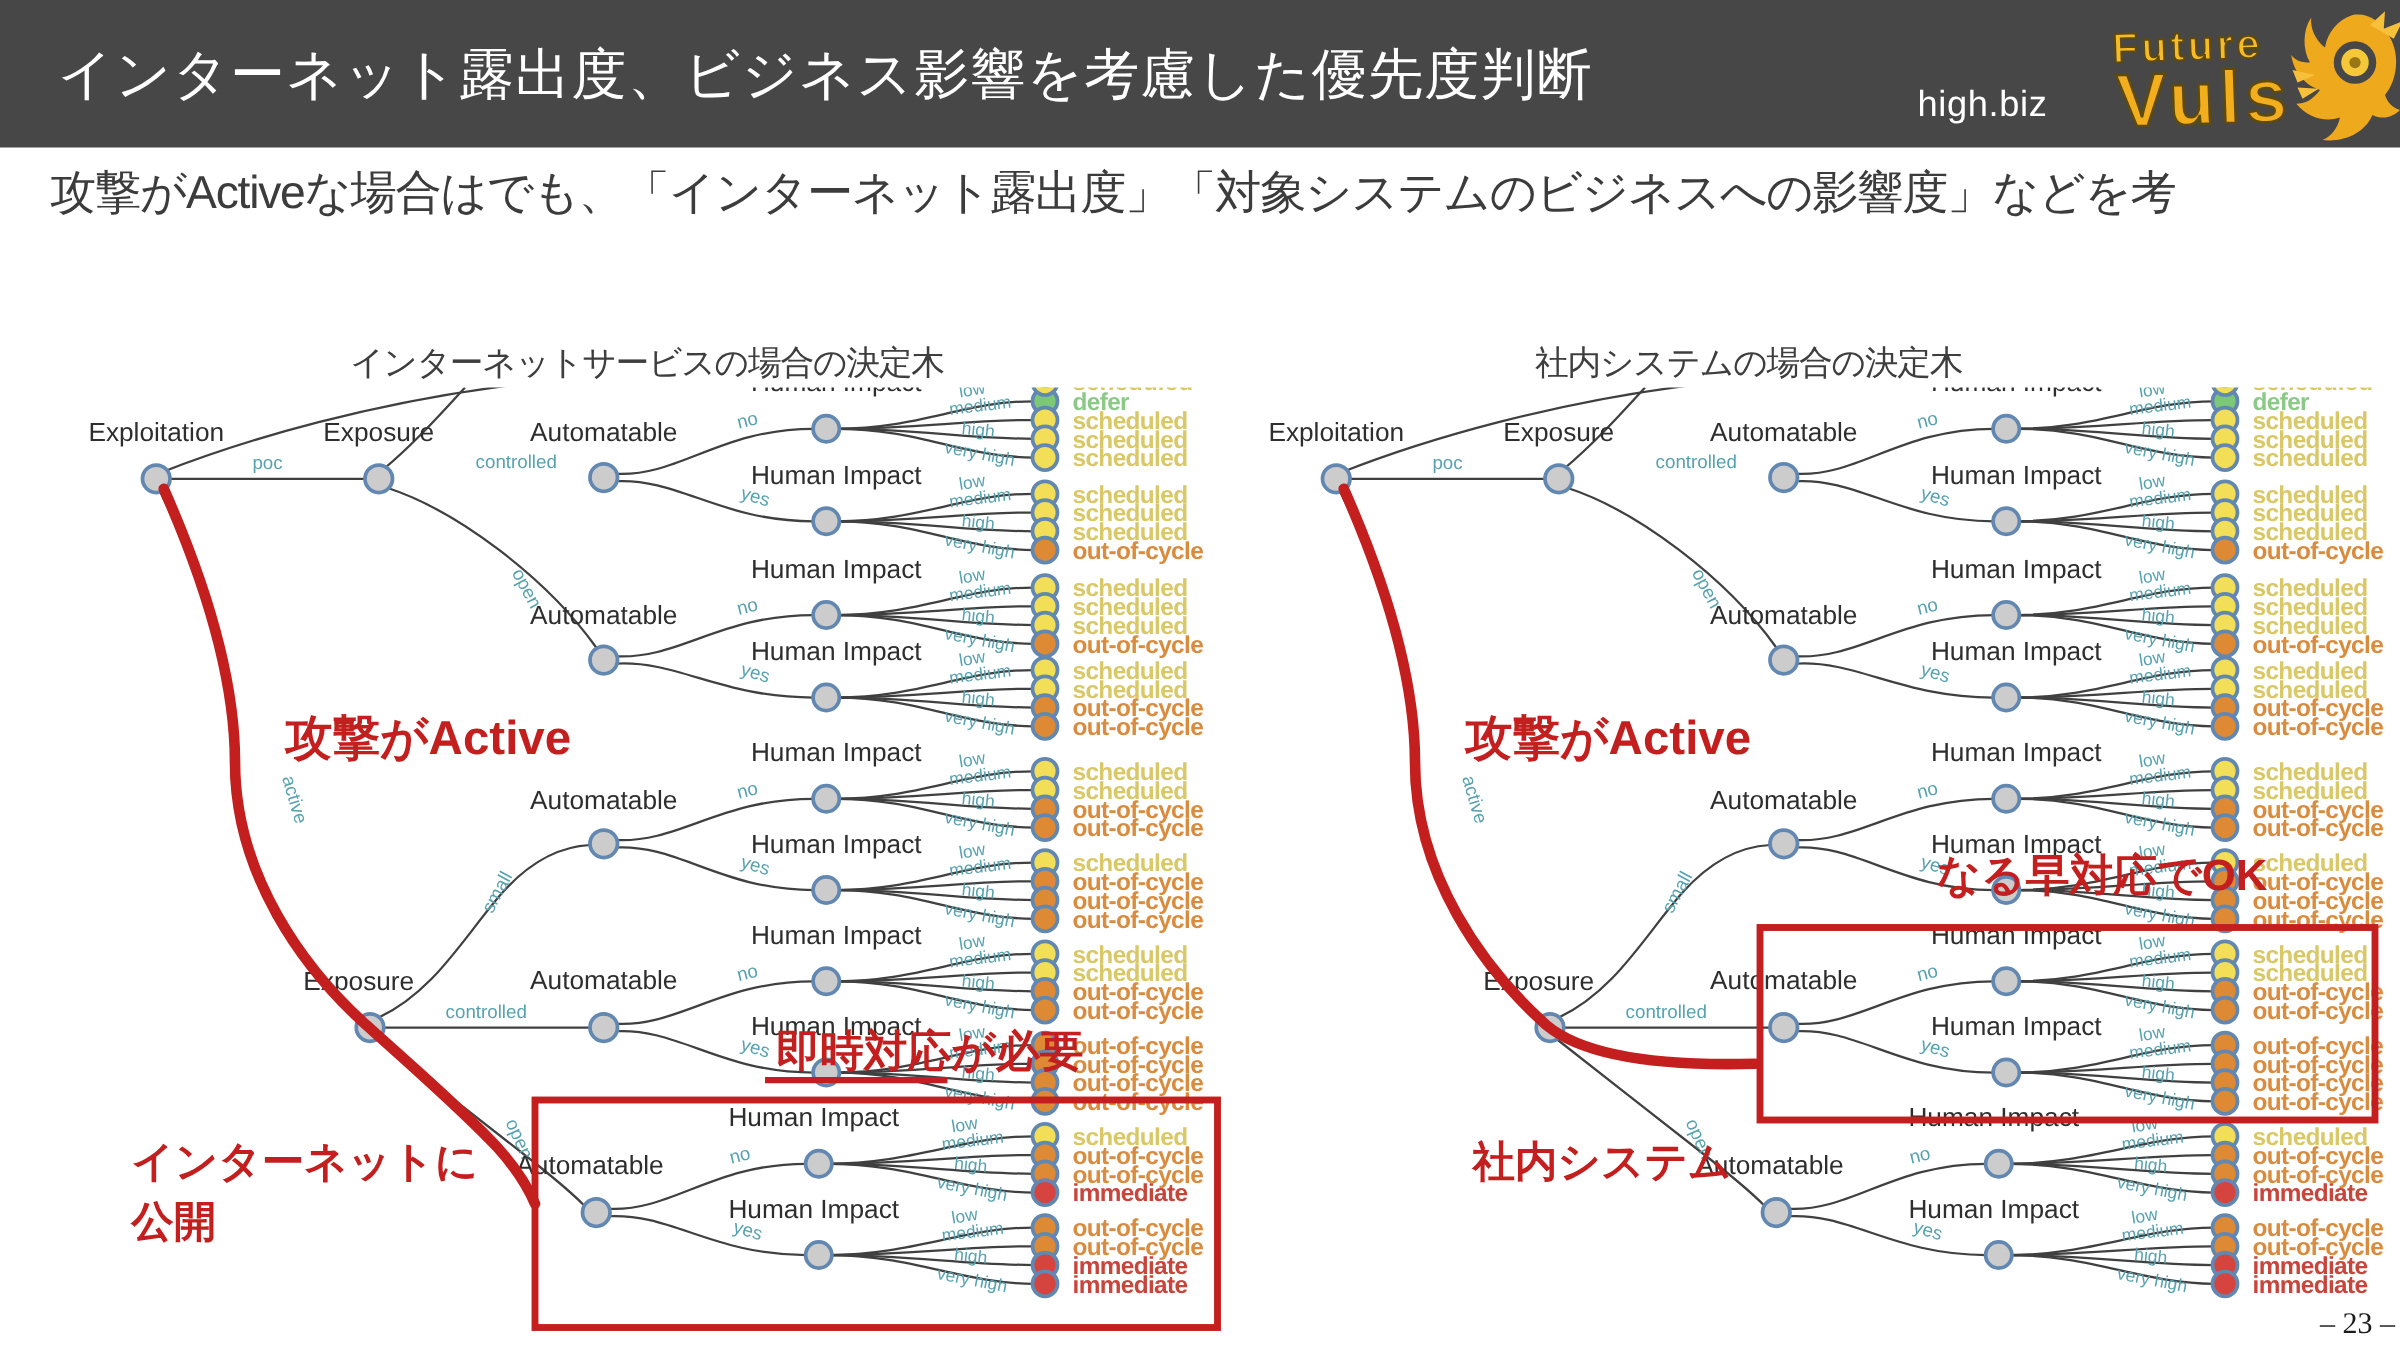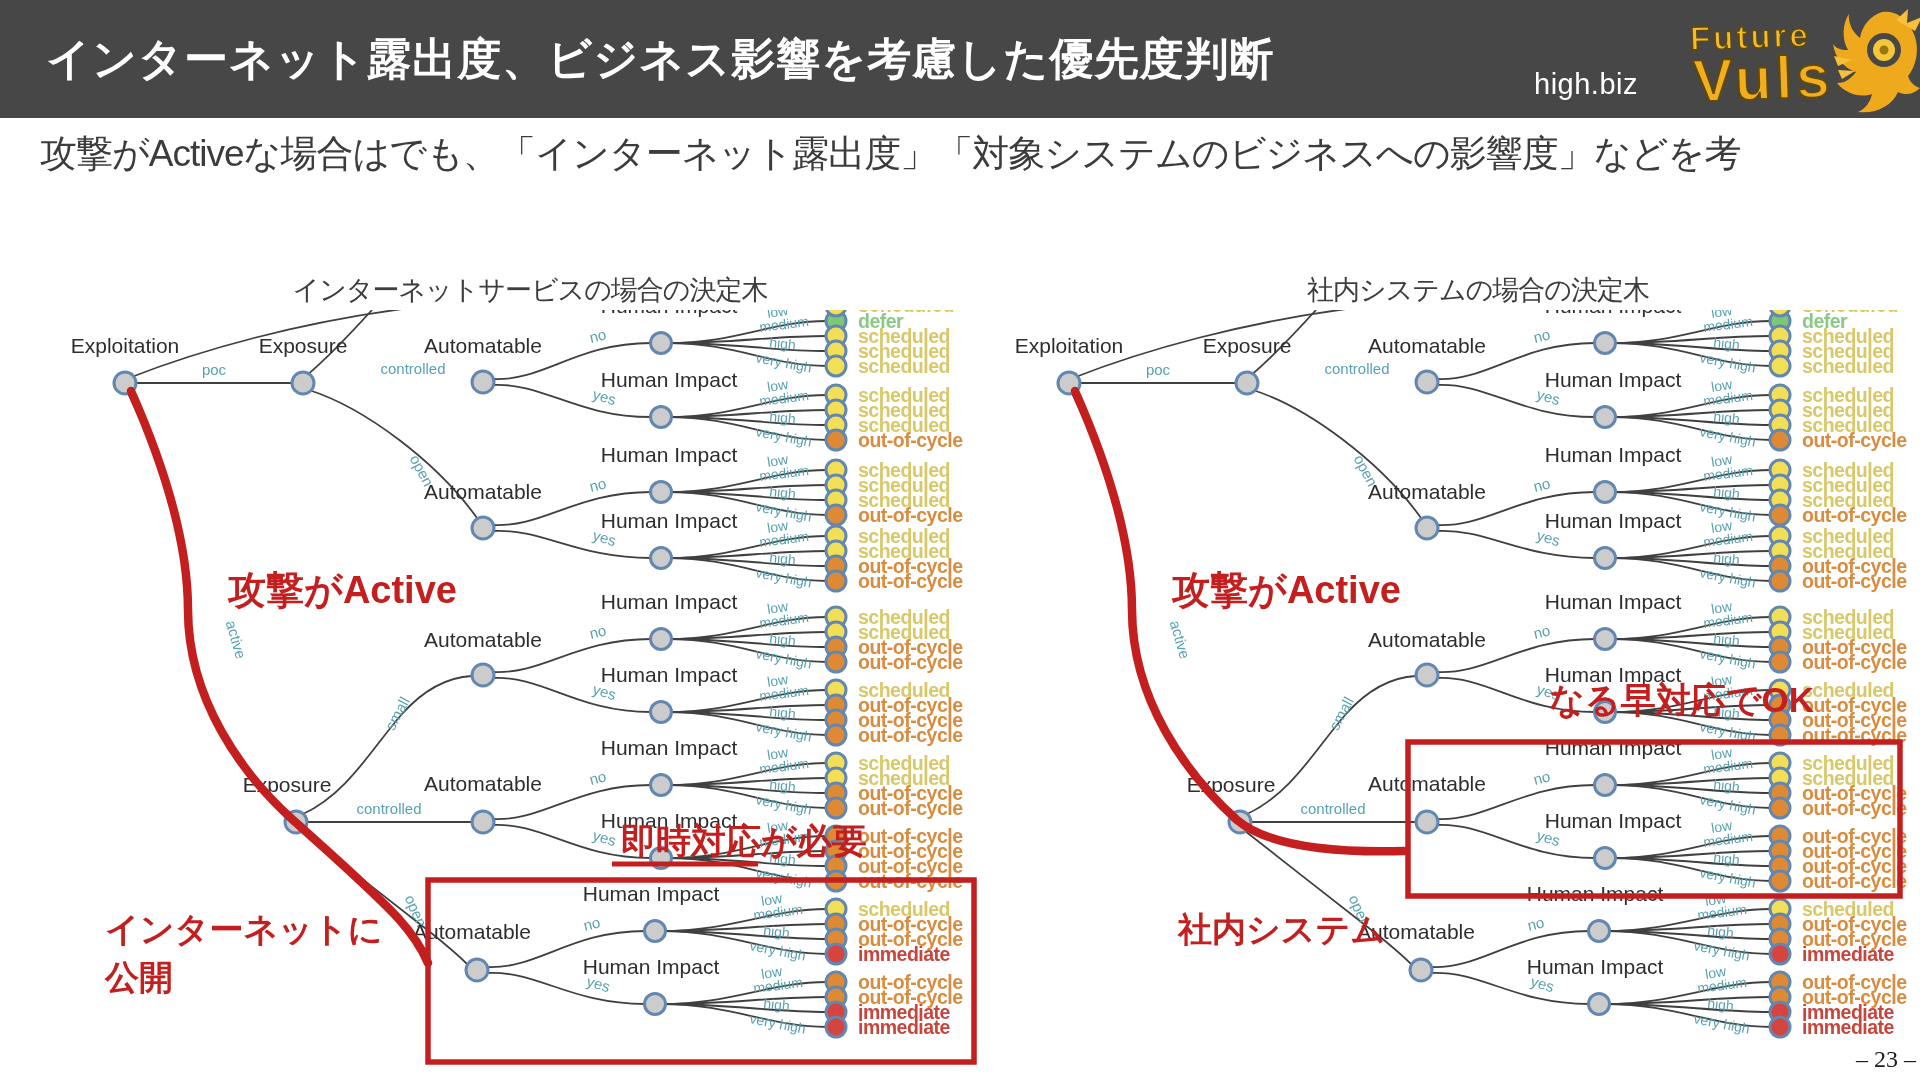--- a/index.html
+++ b/index.html
@@ -1,32 +1,32 @@
 <!DOCTYPE html>
 <html><head>
 <meta charset="utf-8">
 <style>
   html,body{margin:0;padding:0;background:#888;}
   .slide{position:relative;width:1920px;height:1080px;background:#ffffff;overflow:hidden;
          font-family:"Liberation Sans","DejaVu Sans",sans-serif;}
   
   .header{position:absolute;left:0;top:0;width:1920px;height:118px;background:#474747;}
   .slide-title{position:absolute;left:46px;top:0;height:118px;display:flex;align-items:center;
-         margin:0;color:#ffffff;font-size:44px;font-weight:700;letter-spacing:1px;white-space:nowrap;}
+         margin:0;color:#ffffff;font-size:44px;font-weight:400;letter-spacing:1px;white-space:nowrap;}
   .site-url{position:absolute;left:1534px;top:68px;color:#ffffff;font-size:29px;letter-spacing:.5px;}
   .logo-future{position:absolute;left:1690px;top:18px;font-size:33px;font-weight:900;color:#f6bb28;
          -webkit-text-stroke:1.6px #5f4a0e;letter-spacing:3px;transform:rotate(-2deg);}
   .logo-vuls{position:absolute;left:1693px;top:44px;font-size:60px;font-weight:900;color:#f2ae1d;
          -webkit-text-stroke:2px #5f4a0e;letter-spacing:4px;transform:rotate(-2deg);}
   .mascot{position:absolute;left:1832px;top:4px;}
   
   .intro{position:absolute;left:40px;top:118px;width:1872px;margin:0;color:#3c3c3c;
          font-size:37px;line-height:72px;letter-spacing:-1px;font-weight:500;}
   
-  .tree-title{position:absolute;top:272px;width:500px;text-align:center;color:#3e3e3e;
+  .tree-title{position:absolute;top:272px;width:500px;color:#3e3e3e;
          font-size:27px;letter-spacing:-1px;}
   .tree-title.left{left:280px;} .tree-title.right{left:1228px;}
   
   #diagram{position:absolute;left:0;top:310px;width:1920px;height:770px;}
   
   .footer-copy{position:absolute;left:1392px;top:1046px;font-family:"Liberation Serif","DejaVu Serif",serif;
          font-style:italic;font-size:24px;color:#1c1c1c;white-space:pre;}
   .footer-page{position:absolute;left:1856px;top:1046px;font-family:Liberation Serif, serif;
          font-size:24px;color:#1c1c1c;white-space:nowrap;}
 </style>

